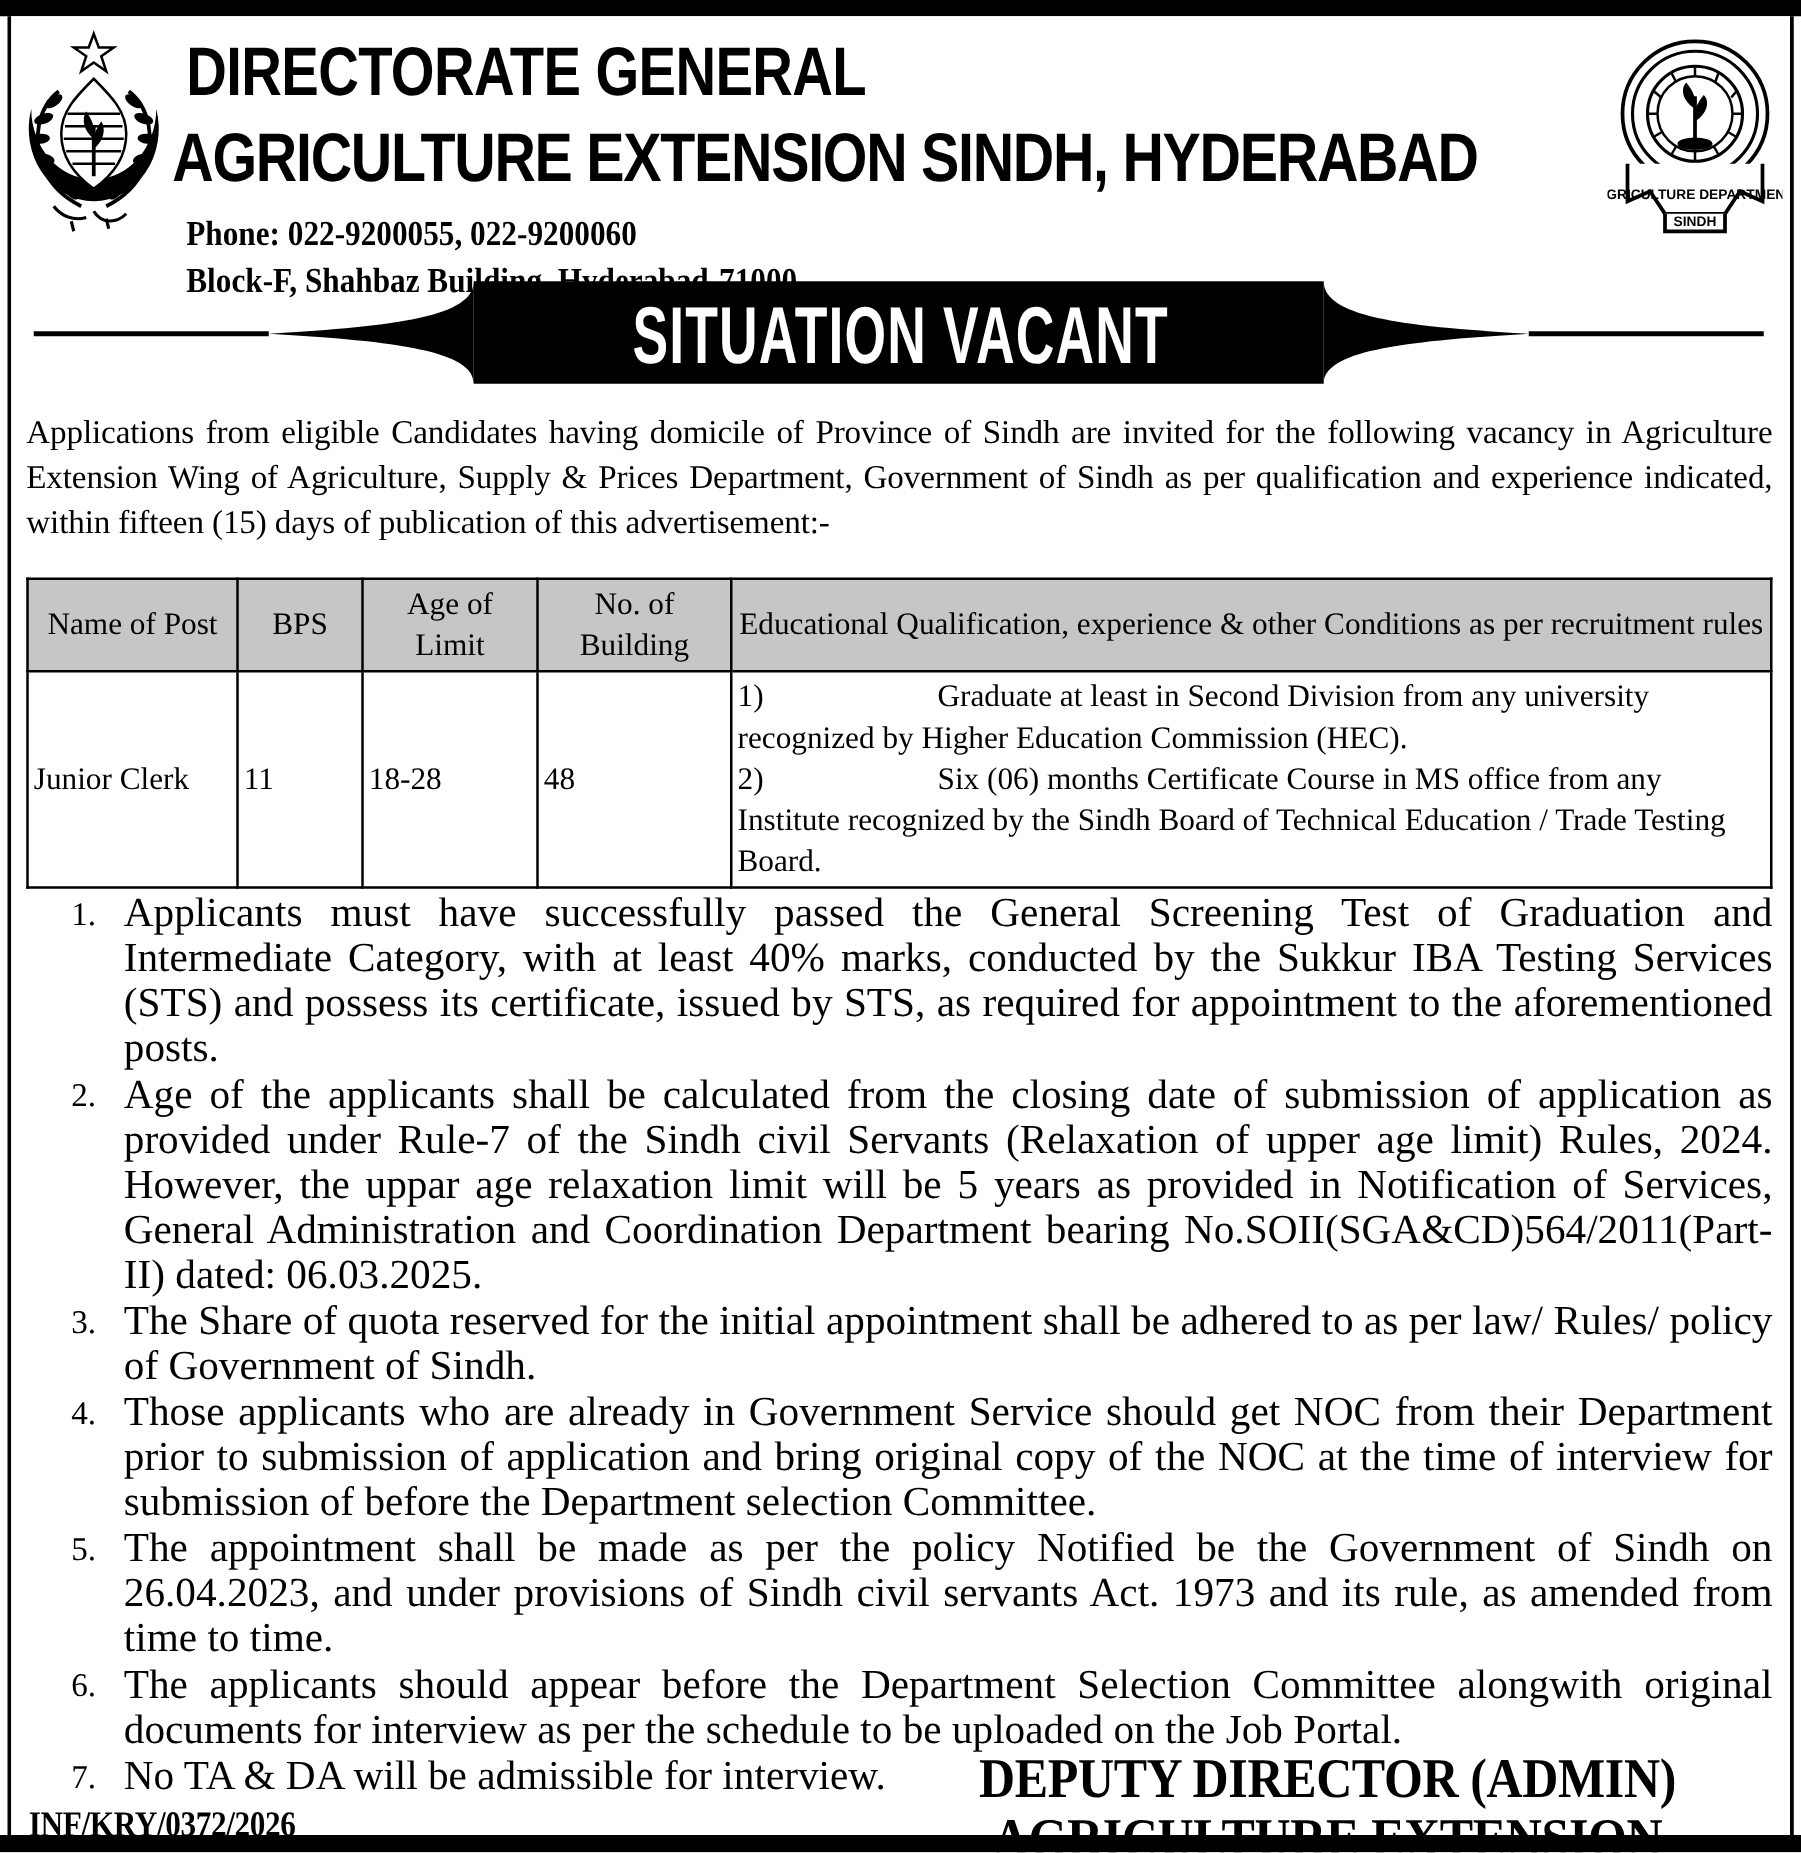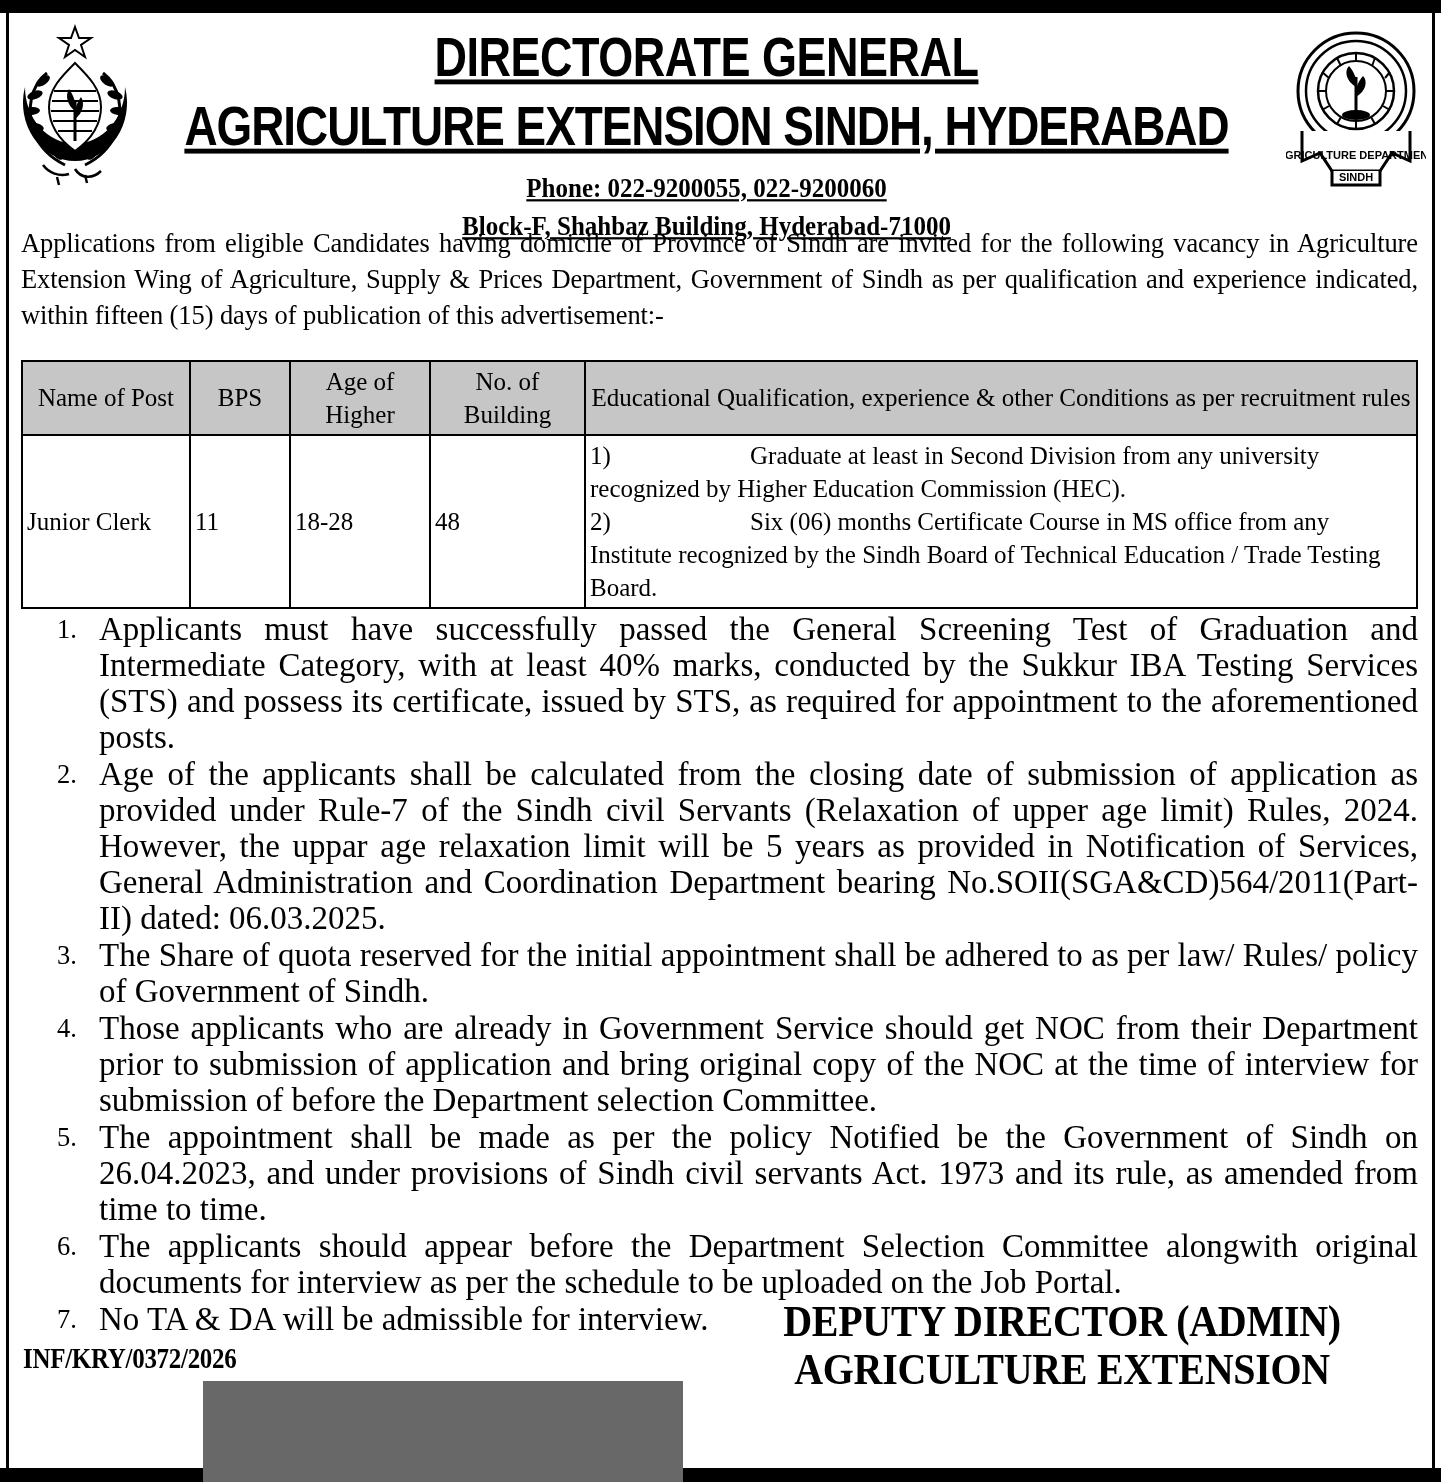--- a/index.html
+++ b/index.html
@@ -72,22 +72,20 @@
     right: 6px;
     top: 8px;
     width: 140px;
     height: 170px;
   }
   .header-text {
     position: absolute;
     left: 140px;
     right: 168px;
     top: 0;
-    text-align: center;
-    text-decoration: underline;
   }
   .org-line1 {
     font-family: "Liberation Sans", "DejaVu Sans", sans-serif;
     font-weight: bold;
     font-size: 45px;
     line-height: 50px;
     letter-spacing: -0.5px;
     margin-top: 14px;
     transform: scaleY(1.22);
     transform-origin: center top;
@@ -365,38 +363,48 @@
       </svg>
 
       <div class="header-text">
         <div class="org-line1">DIRECTORATE GENERAL</div>
         <div class="org-line2">AGRICULTURE EXTENSION SINDH, HYDERABAD</div>
         <div class="phone-line">Phone: 022-9200055, 022-9200060</div>
         <div class="addr-line">Block-F, Shahbaz Building, Hyderabad-71000</div>
       </div>
     </div>
 
+    <div class="ribbon-wrap">
+      <svg class="ribbon-svg" width="1419" height="96" viewBox="0 0 1419 96" preserveAspectRatio="none">
+        <path d="M370 6 L1050 6 L1050 88 L370 88 Z" fill="#000"></path>
+        <path d="M370 6 C370 34 310 42 206 48 C310 54 370 62 370 88 Z" fill="#000"></path>
+        <path d="M1050 6 C1050 34 1110 42 1214 48 C1110 54 1050 62 1050 88 Z" fill="#000"></path>
+        <path d="M18 46 L206 46 L206 50 L18 50 Z" fill="#000"></path>
+        <path d="M1214 46 L1402 46 L1402 50 L1214 50 Z" fill="#000"></path>
+      </svg>
+      <div class="ribbon-text">SITUATION VACANT</div>
+    </div>
 
     <div class="body-area">
 
       <p class="intro">Applications from eligible Candidates having domicile of Province of Sindh are invited for the following vacancy in Agriculture Extension Wing of Agriculture, Supply &amp; Prices Department, Government of Sindh as per qualification and experience indicated, within fifteen (15) days of publication of this advertisement:-</p>
 
       <table class="vac">
         <colgroup>
           <col style="width:168px">
           <col style="width:100px">
           <col style="width:140px">
           <col style="width:155px">
           <col>
         </colgroup>
         <thead>
           <tr>
             <th><span>Name of Post</span></th>
             <th><span>BPS</span></th>
-            <th><span>Age of Higher</span></th>
+            <th><span>Age of Limit</span></th>
             <th><span>No. of Building</span></th>
             <th><span>Educational Qualification, experience &amp; other Conditions as per recruitment rules</span></th>
           </tr>
         </thead>
         <tbody>
           <tr>
             <td class="post">Junior Clerk</td>
             <td>11</td>
             <td>18-28</td>
             <td>48</td>

